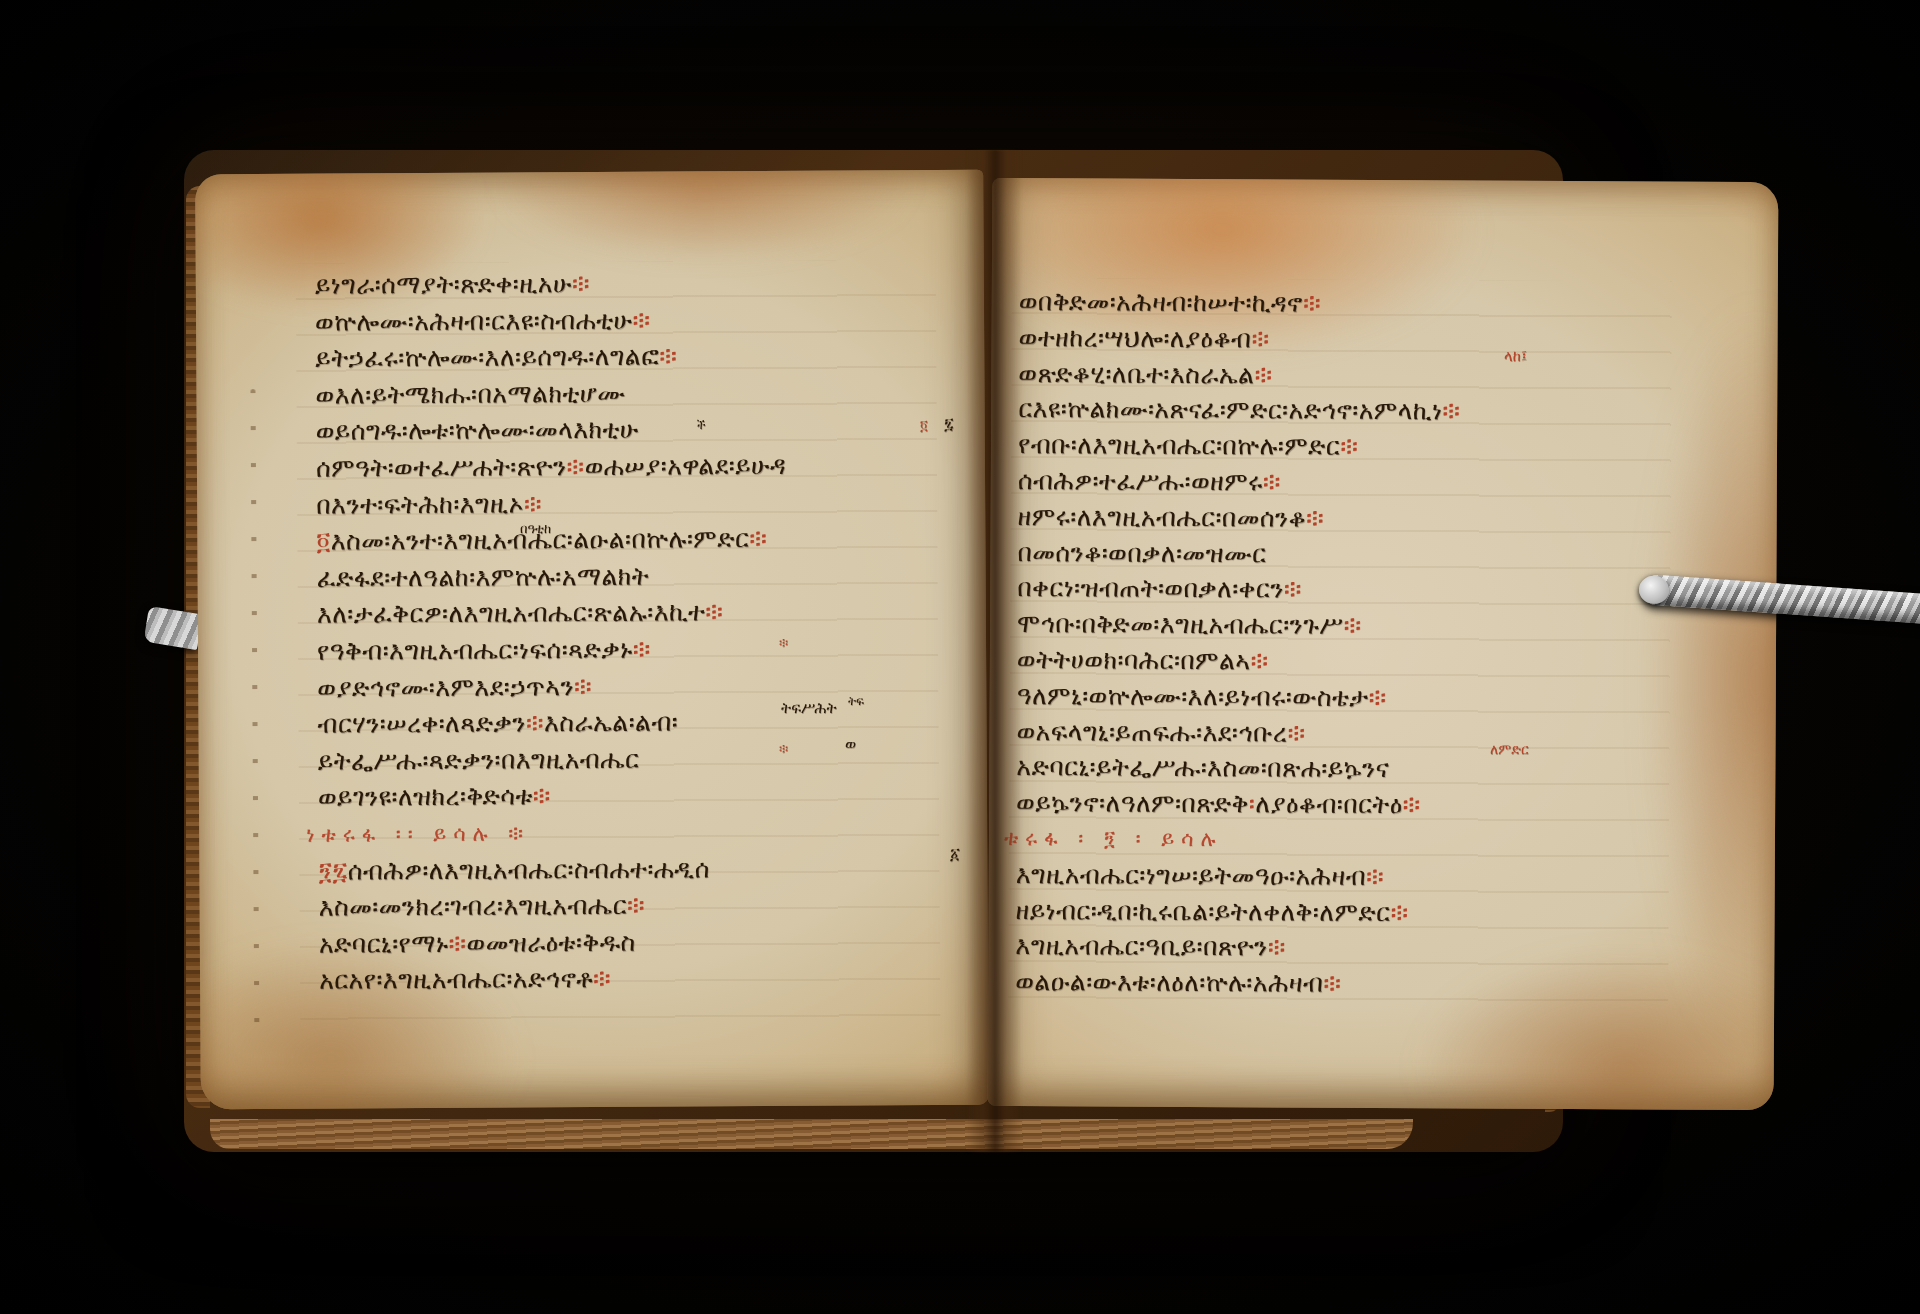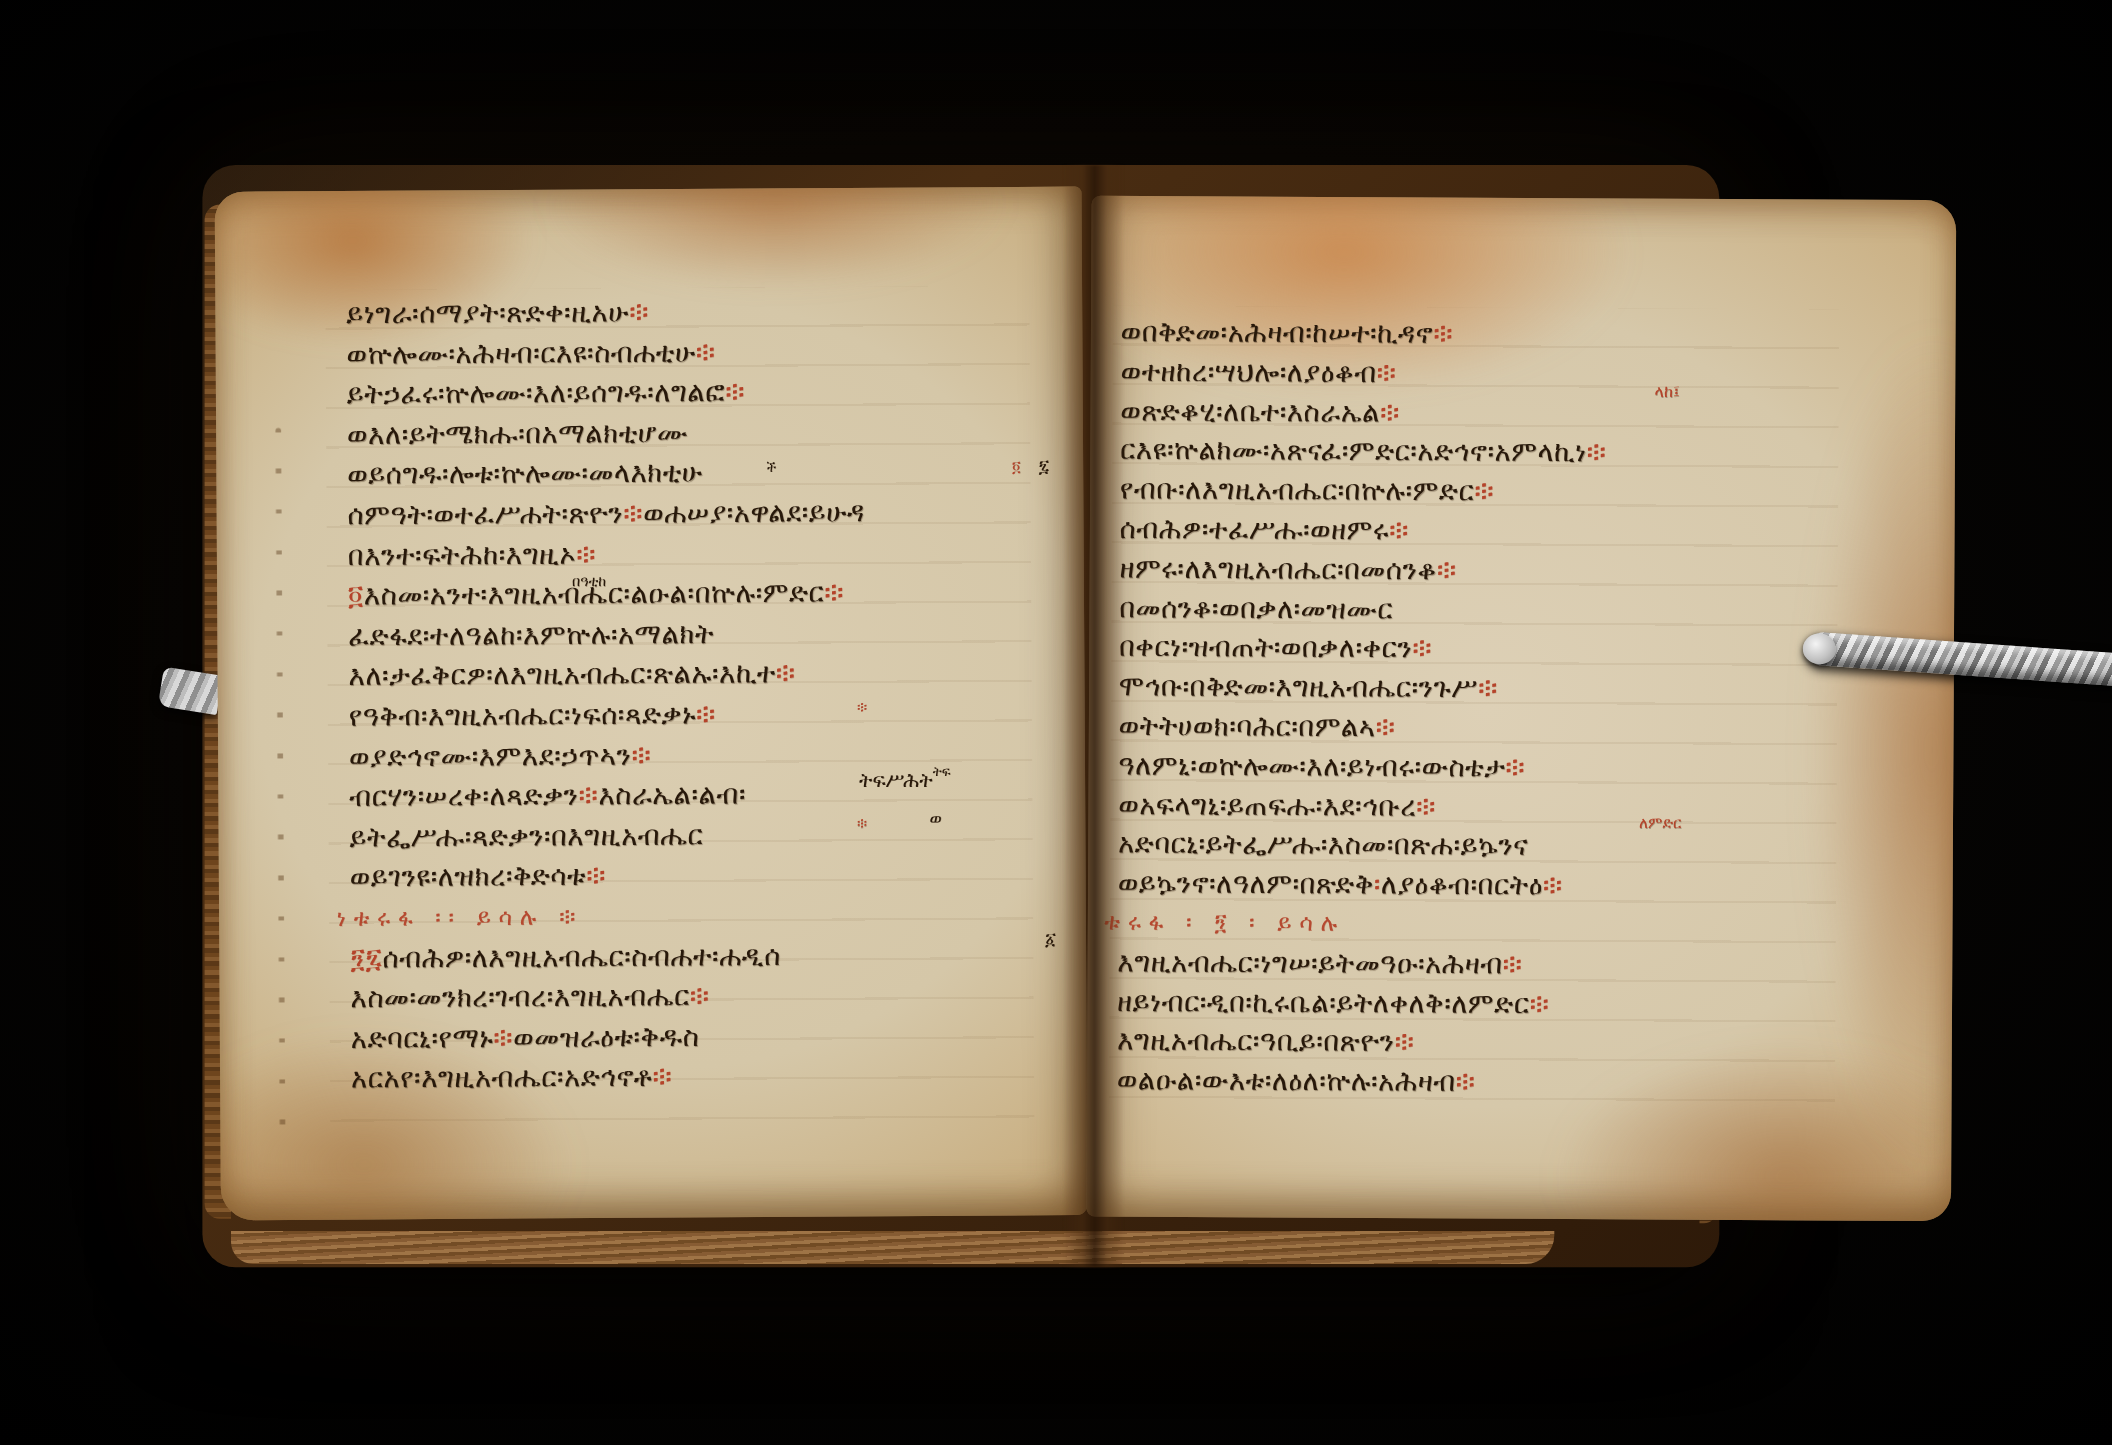--- a/index.html
+++ b/index.html
@@ -129,21 +129,21 @@
           <div class="line"><span class="seg-k">ወልዑል፡ውእቱ፡ለዕለ፡ኵሉ፡አሕዛብ</span><span class="seg-r">፨</span></div>
         </div>
     </div>
 
     <div class="gutter"></div>
   </div>
 
   <div class="notes-layer">
       <span class="note seg-r" style="left: 1504px; top: 348px; font-size: 15px;">ላከ፤</span>
       <span class="note seg-r" style="left: 1490px; top: 699px; font-size: 14px; margin-top: 43px;">ለምድር</span>
-      <span class="note seg-k" style="left: 781px; top: 700px; font-size: 18px;">ትፍሥሕት</span>
+      <span class="note seg-k" style="left: 781px; top: 700px; font-size: 15px;">ትፍሥሕት</span>
       <span class="note seg-r" style="left: 779px; top: 636px; font-size: 13px;">፨</span>
       <span class="note seg-r" style="left: 779px; top: 742px; font-size: 13px;">፨</span>
       <span class="note seg-k" style="left: 845px; top: 736px; font-size: 15px;">ወ</span>
       <span class="note seg-k" style="left: 520px; top: 522px; font-size: 13px;">በዓቲከ</span>
       <span class="note seg-k" style="left: 697px; top: 419px; font-size: 12px;">ች</span>
       <span class="note seg-k" style="left: 848px; top: 695px; font-size: 12px;">ትፍ</span>
       <span class="note seg-r" style="left: 920px; top: 418px; font-size: 14px;">፬</span>
       <span class="note seg-k" style="left: 944px; top: 415px; font-size: 16px;">፯</span>
       <span class="note seg-k" style="left: 950px; top: 845px; font-size: 16px;">፩</span>
     </div>

